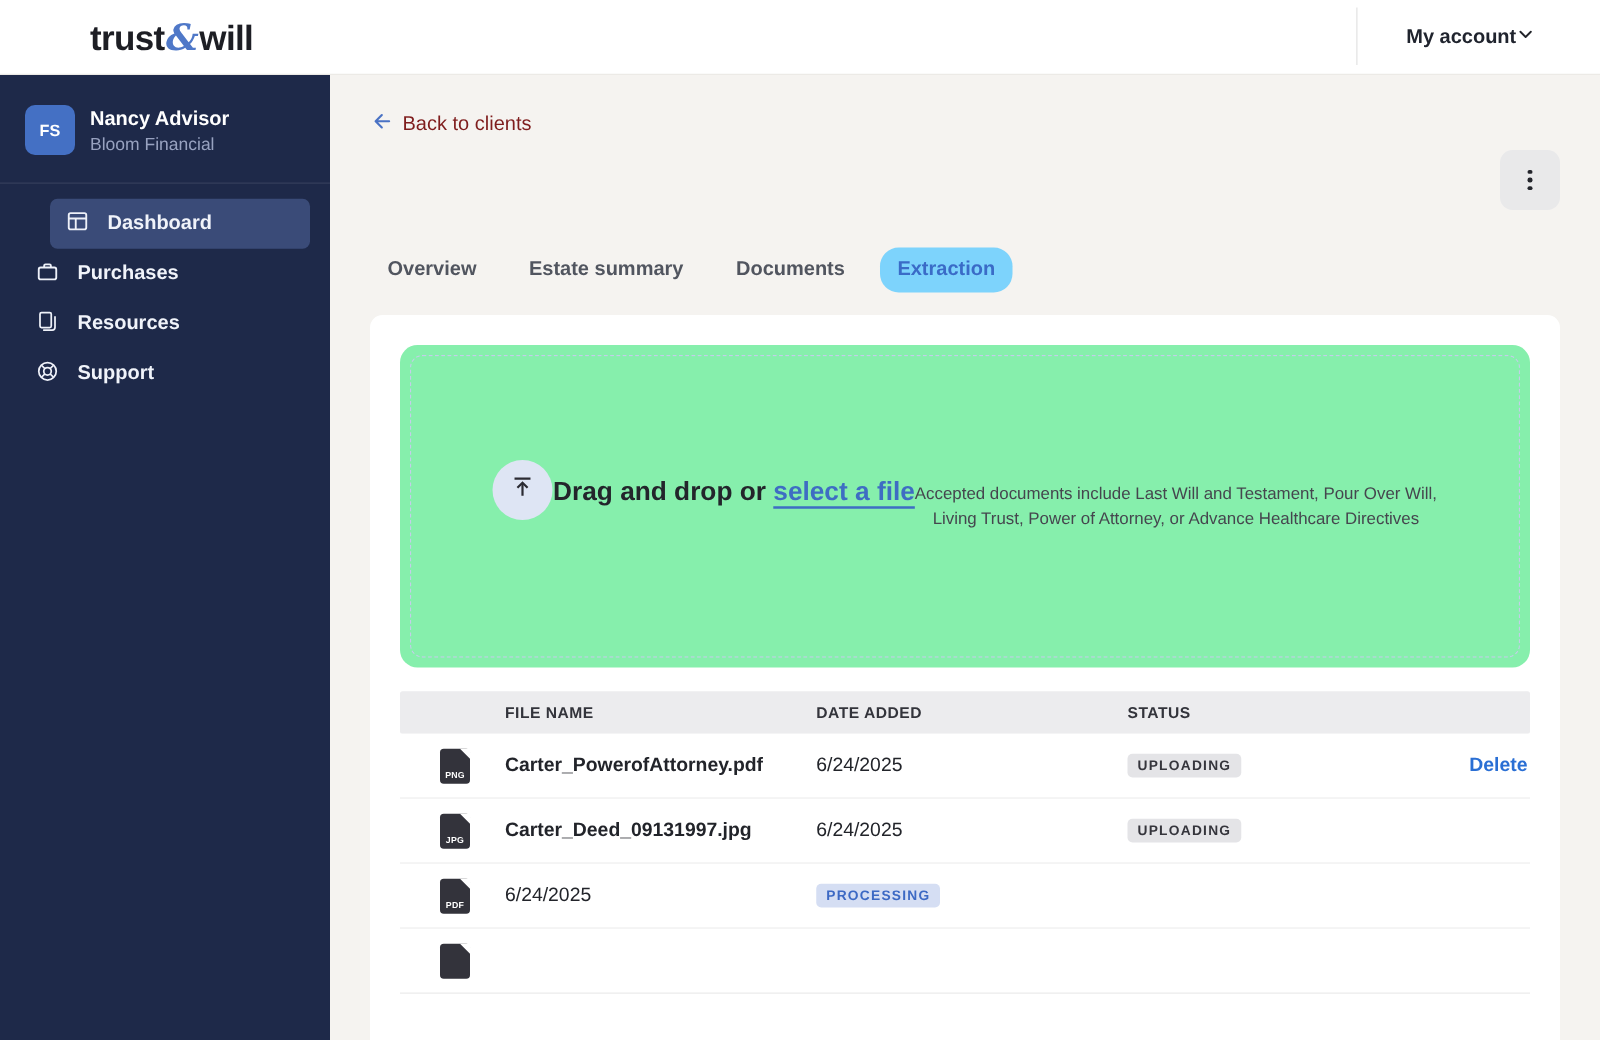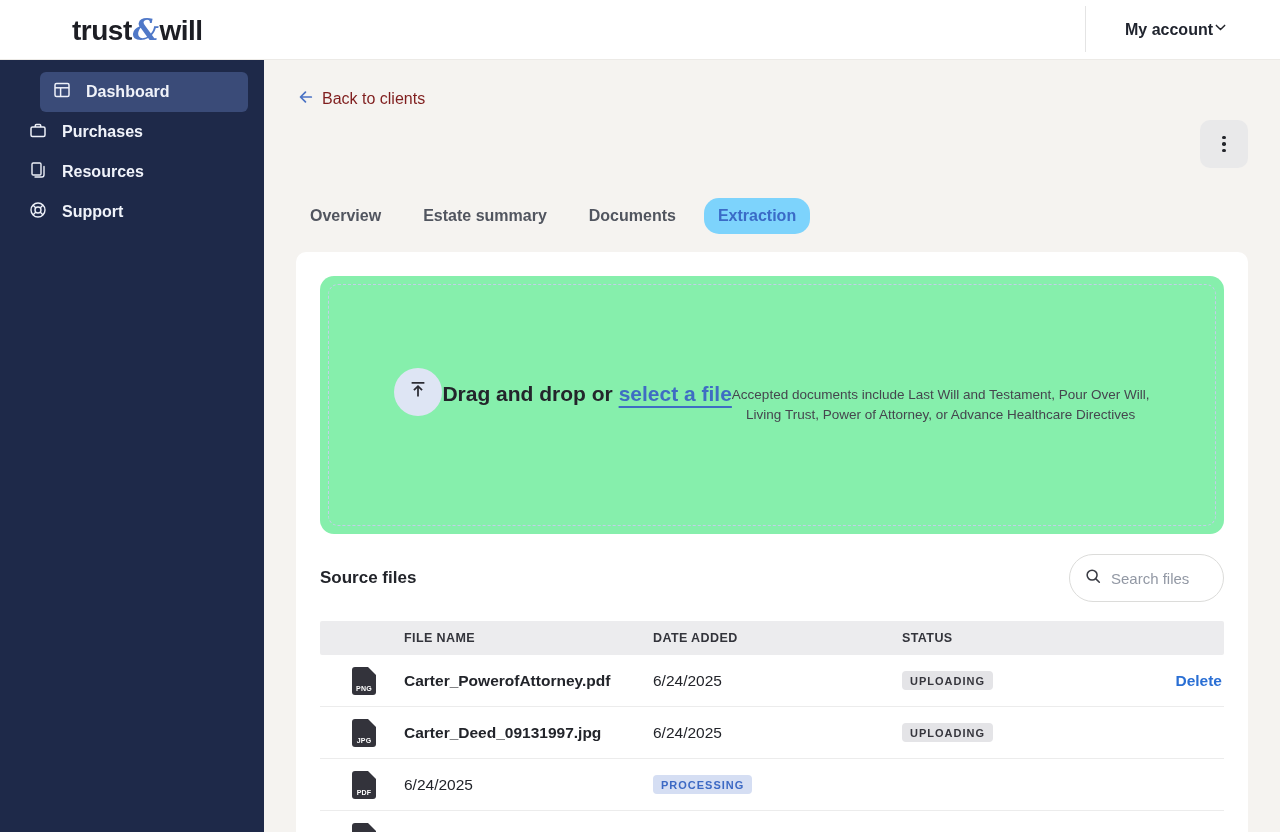--- a/index.html
+++ b/index.html
@@ -93,20 +93,27 @@
     <span class="account-label">My account</span>
     <span>
       <svg width="15" height="15" viewBox="0 0 18 18" fill="none">
           <path d="M4 6.5 L9 11.5 L14 6.5" stroke="#23252b" stroke-width="1.8" stroke-linecap="round" stroke-linejoin="round"></path>
         </svg>
     </span>
   </div>
 </header>
 
 <aside class="sidebar">
+  <div class="user-block">
+    <div class="avatar">FS</div>
+    <div>
+      <div class="user-name">Nancy Advisor</div>
+      <div class="user-org">Bloom Financial</div>
+    </div>
+  </div>
   <nav class="nav">
     <div class="nav-item active">
       <span>
         <svg width="20" height="20" viewBox="0 0 20 20" fill="none">
             <rect x="3" y="3.5" width="14" height="13" rx="1.5" stroke="#eef1f9" stroke-width="1.5"></rect>
             <path d="M3 7.8 H17" stroke="#eef1f9" stroke-width="1.5"></path>
             <path d="M8.6 7.8 V16.5" stroke="#eef1f9" stroke-width="1.5"></path>
           </svg>
       </span>
       <span>Dashboard</span>
@@ -182,32 +189,20 @@
       </div>
       <div class="drop-headline">
         <span>Drag and drop or </span><span class="select-link">select a file</span>
       </div>
       <div class="drop-note">
         <div>Accepted documents include Last Will and Testament, Pour Over Will,</div>
         <div>Living Trust, Power of Attorney, or Advance Healthcare Directives</div>
       </div>
     </div>
 
-    <div class="source-row">
-      <div class="source-heading">Source files</div>
-      <div class="search-pill">
-        <span>
-          <svg width="18" height="18" viewBox="0 0 20 20" fill="none">
-              <circle cx="9" cy="9" r="5.5" stroke="#3a3c44" stroke-width="1.7"></circle>
-              <path d="M13.2 13.2 L17 17" stroke="#3a3c44" stroke-width="1.7" stroke-linecap="round"></path>
-            </svg>
-        </span>
-        <input type="text" placeholder="Search files" style="">
-      </div>
-    </div>
 
     <div class="table">
       <div class="thead">
         <div></div>
         <div class="th">FILE NAME</div>
         <div class="th">DATE ADDED</div>
         <div class="th">STATUS</div>
         <div></div>
       </div>
 

